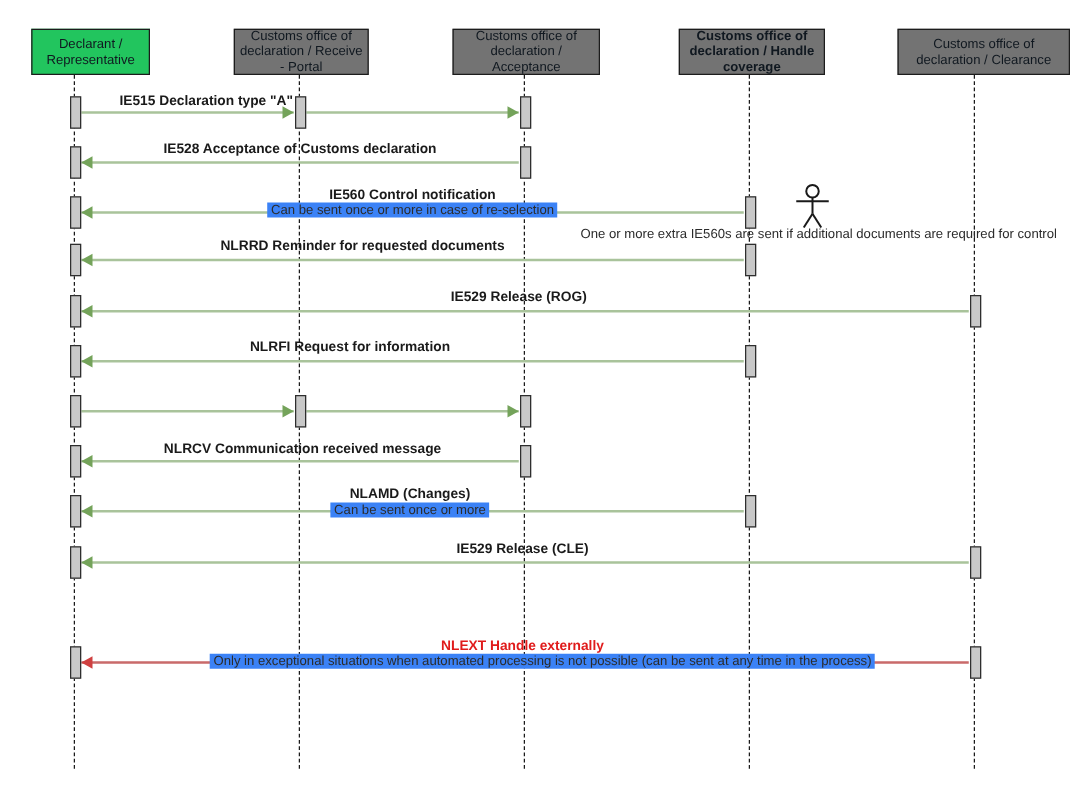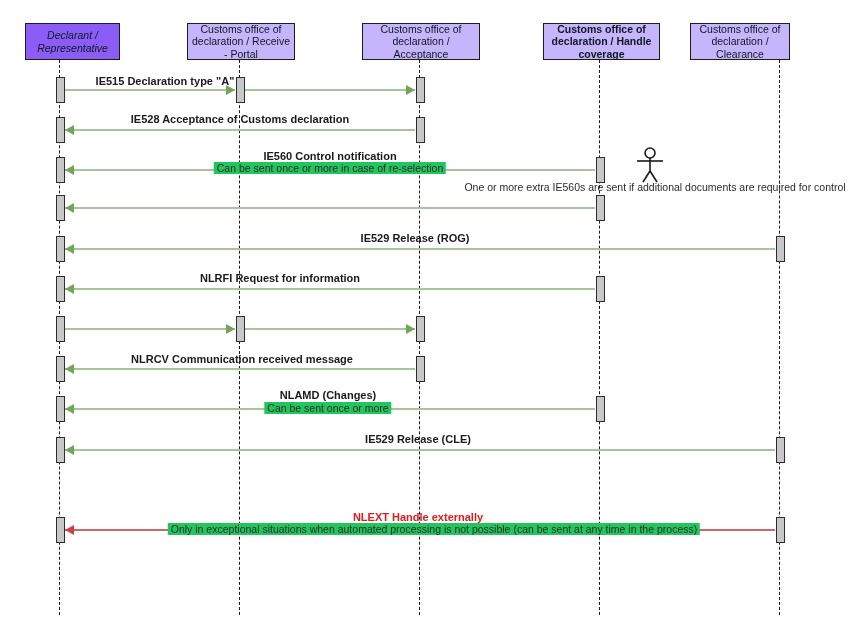--- a/index.html
+++ b/index.html
@@ -34,22 +34,22 @@
     display: flex;
     align-items: center;
     justify-content: center;
     text-align: center;
     line-height: 1.15;
     font-size: 10.5px;
     color: #101820;
     padding: 2px 3px;
     z-index: 4;
   }
-  .participant.green { background: #8b5cf6; font-style: italic; }
-  .participant.cyan  { background: #c4b5fd; }
+  .participant.green { background: #22c55e; }
+  .participant.cyan  { background: #737373; }
   .participant span { display: block; }
 
   
   .activation {
     position: absolute;
     width: 9px;
     box-sizing: border-box;
     background: #c8c8c8;
     border: 1px solid #2e2e2e;
     z-index: 3;
@@ -97,21 +97,21 @@
   .msg-label.red { color: #e01b1b; }
 
   .msg-sublabel {
     position: absolute;
     font-size: 10.5px;
     font-weight: normal;
     color: #2b2b2b;
     text-align: center;
     white-space: nowrap;
     transform: translateX(-50%);
-    background: #22c55e;
+    background: #3b82f6;
     padding: 0 3px;
     z-index: 5;
   }
 
   .note-text {
     position: absolute;
     font-size: 10.5px;
     color: #2b2b2b;
     white-space: nowrap;
     transform: translateX(-50%);
@@ -135,21 +135,21 @@
     </div>
     <div class="participant cyan" style="left: 187px; top: 23px; width: 108px; height: 37px;">
       <span>Customs office of declaration / Receive - Portal</span>
     </div>
     <div class="participant cyan" style="left: 362px; top: 23px; width: 118px; height: 37px;">
       <span>Customs office of declaration / Acceptance</span>
     </div>
     <div class="participant cyan" style="left: 543px; top: 23px; width: 117px; height: 37px; font-weight: bold;">
       <span>Customs office of declaration / Handle coverage</span>
     </div>
-    <div class="participant cyan" style="left: 690px; top: 23px; width: 100px; height: 37px; justify-content: flex-end;">
+    <div class="participant cyan" style="left: 718px; top: 23px; width: 138px; height: 37px; justify-content: flex-end;">
       <span>Customs office of declaration / Clearance</span>
     </div>
     <div class="msg-line" style="left: 65px; top: 89px; width: 170px;"></div>
     <div class="arrowhead right" style="left: 226px; top: 85px;"></div>
     <div class="msg-line" style="left: 245px; top: 89px; width: 170px;"></div>
     <div class="arrowhead right" style="left: 406px; top: 85px;"></div>
     <div class="activation" style="left: 55.5px; top: 77px; height: 26px;"></div>
     <div class="activation" style="left: 235.5px; top: 77px; height: 26px;"></div>
     <div class="activation" style="left: 415.5px; top: 77px; height: 26px;"></div>
     <div class="msg-label" style="left: 165px; top: 75px;">IE515 Declaration type "A"</div>
@@ -162,20 +162,21 @@
     <div class="arrowhead left" style="left: 65px; top: 165px;"></div>
     <div class="activation" style="left: 595.5px; top: 157px; height: 26px;"></div>
     <div class="activation" style="left: 55.5px; top: 157px; height: 26px;"></div>
     <div class="msg-label" style="left: 330px; top: 150px;">IE560 Control notification</div>
     <div class="msg-sublabel" style="left: 330px; top: 162px;">Can be sent once or more in case of re-selection</div>
     <div class="note-text" style="left: 655px; top: 181px;">One or more extra IE560s are sent if additional documents are required for control</div>
     <div class="msg-line" style="left: 65px; top: 207px; width: 530px;"></div>
     <div class="arrowhead left" style="left: 65px; top: 203px;"></div>
     <div class="activation" style="left: 595.5px; top: 195px; height: 26px;"></div>
     <div class="activation" style="left: 55.5px; top: 195px; height: 26px;"></div>
+    <div class="msg-label" style="left: 290px; top: 191px;">NLRRD Reminder for requested documents</div>
     <div class="msg-line" style="left: 65px; top: 248px; width: 710px;"></div>
     <div class="arrowhead left" style="left: 65px; top: 244px;"></div>
     <div class="activation" style="left: 775.5px; top: 236px; height: 26px;"></div>
     <div class="activation" style="left: 55.5px; top: 236px; height: 26px;"></div>
     <div class="msg-label" style="left: 415px; top: 232px;">IE529 Release (ROG)</div>
     <div class="msg-line" style="left: 65px; top: 288px; width: 530px;"></div>
     <div class="arrowhead left" style="left: 65px; top: 284px;"></div>
     <div class="activation" style="left: 595.5px; top: 276px; height: 26px;"></div>
     <div class="activation" style="left: 55.5px; top: 276px; height: 26px;"></div>
     <div class="msg-label" style="left: 280px; top: 272px;">NLRFI  Request for information</div>

